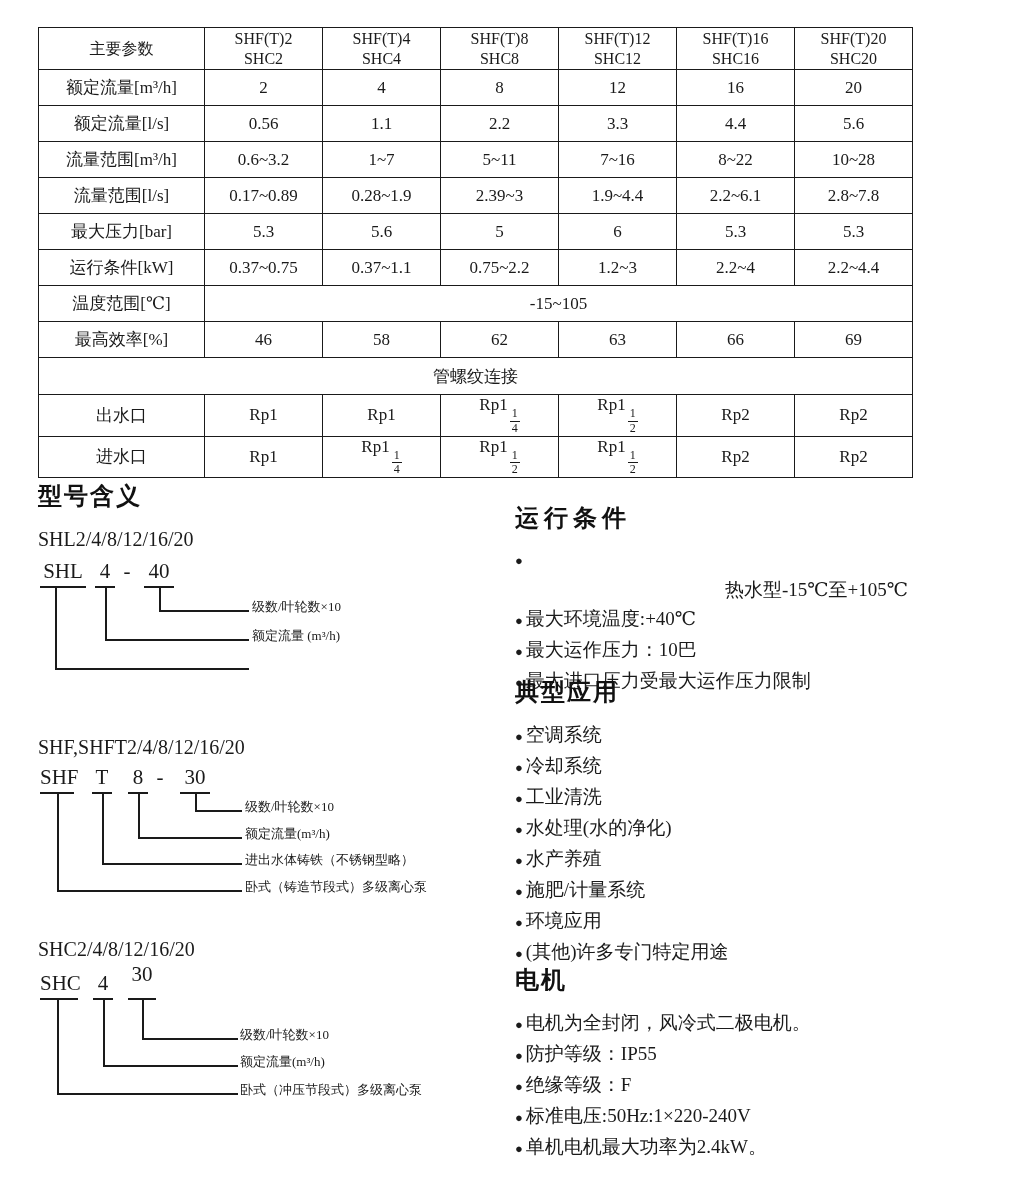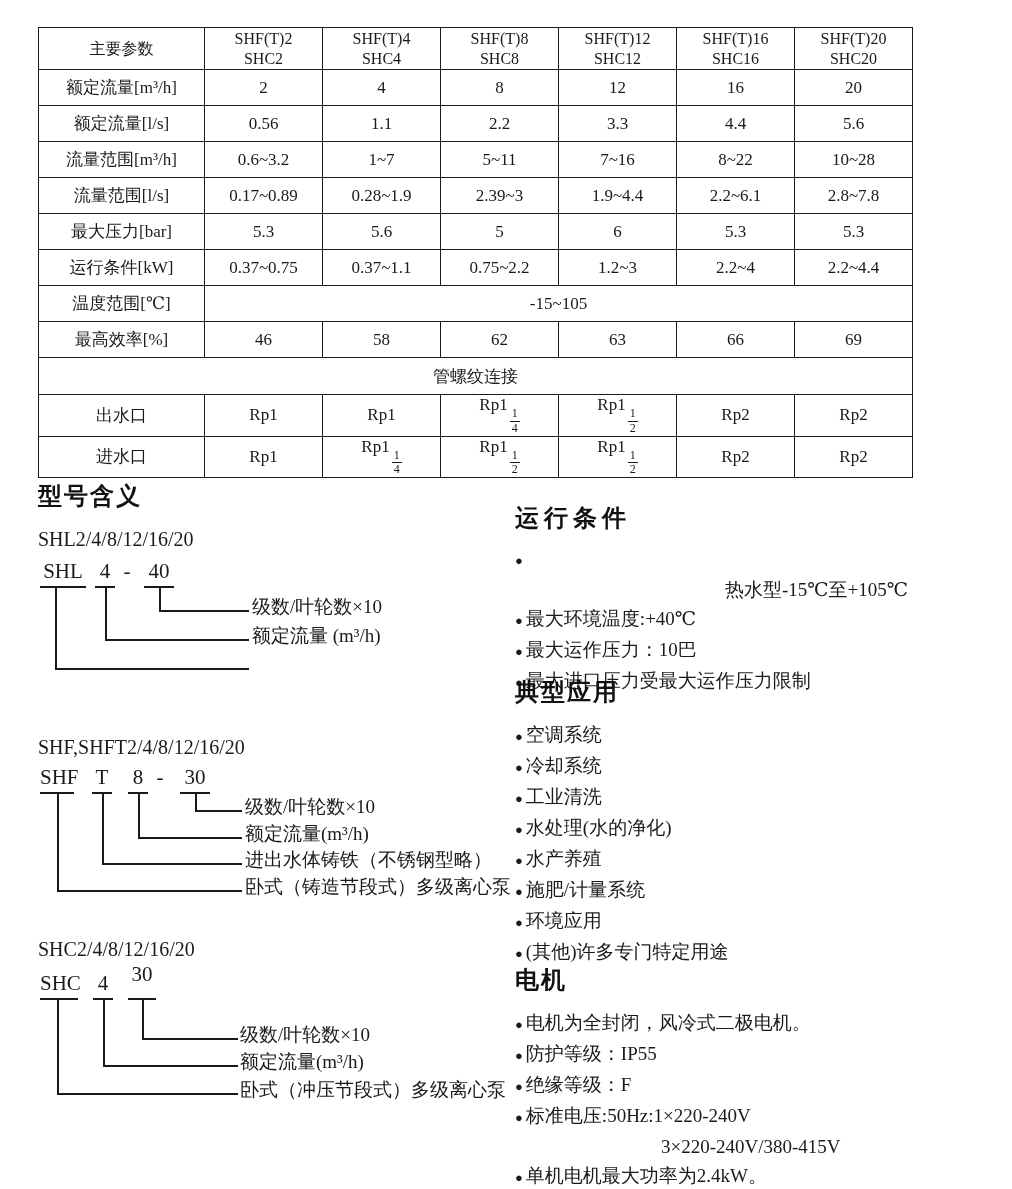--- a/index.html
+++ b/index.html
@@ -28,21 +28,21 @@
   h2.sp{letter-spacing:5px;}
 
   
   .left-col{position:absolute;left:38px;top:480px;width:465px;height:705px;}
   .diagram{position:absolute;left:0;width:465px;}
   .series{position:absolute;left:0;top:0;font-size:20px;white-space:nowrap;}
   .tok{position:absolute;display:inline-block;text-align:center;font-size:21px;
        height:28px;line-height:26px;border-bottom:2px solid #1a1a1a;}
   .tok.nl{border-bottom:none;}
   .ll{position:absolute;border-left:2px solid #1a1a1a;border-bottom:2px solid #1a1a1a;}
-  .clab{position:absolute;font-size:19px;white-space:nowrap;line-height:22px;text-align:center;}
+  .clab{position:absolute;font-size:13px;white-space:nowrap;line-height:22px;text-align:center;}
 
   
   .right-col{position:absolute;left:515px;top:478px;width:492px;height:705px;}
   .rsec{position:absolute;left:0;width:492px;}
   .items{margin-top:12px;}
   .bl{display:flex;align-items:baseline;line-height:29px;font-size:19px;white-space:nowrap;}
   .bl .dot{font-size:13px;margin-right:3px;flex:0 0 auto;}
   .sec-oc .cont{padding-left:111px;justify-content:center;}
   .sec-motor .cont{padding-left:146px;}
 </style>
@@ -313,22 +313,19 @@
           <span>防护等级：IP55</span>
         </div>
         <div class="bl">
           <span class="dot">●</span>
           <span>绝缘等级：F</span>
         </div>
         <div class="bl">
           <span class="dot">●</span>
           <span>标准电压:50Hz:1×220-240V</span>
         </div>
-        <div class="bl cont">
-          <span>3×220-240V/380-415V</span>
-        </div>
         <div class="bl">
           <span class="dot">●</span>
           <span>单机电机最大功率为2.4kW。</span>
         </div>
       </div>
   </div>
 </div>
 
 </body></html>

